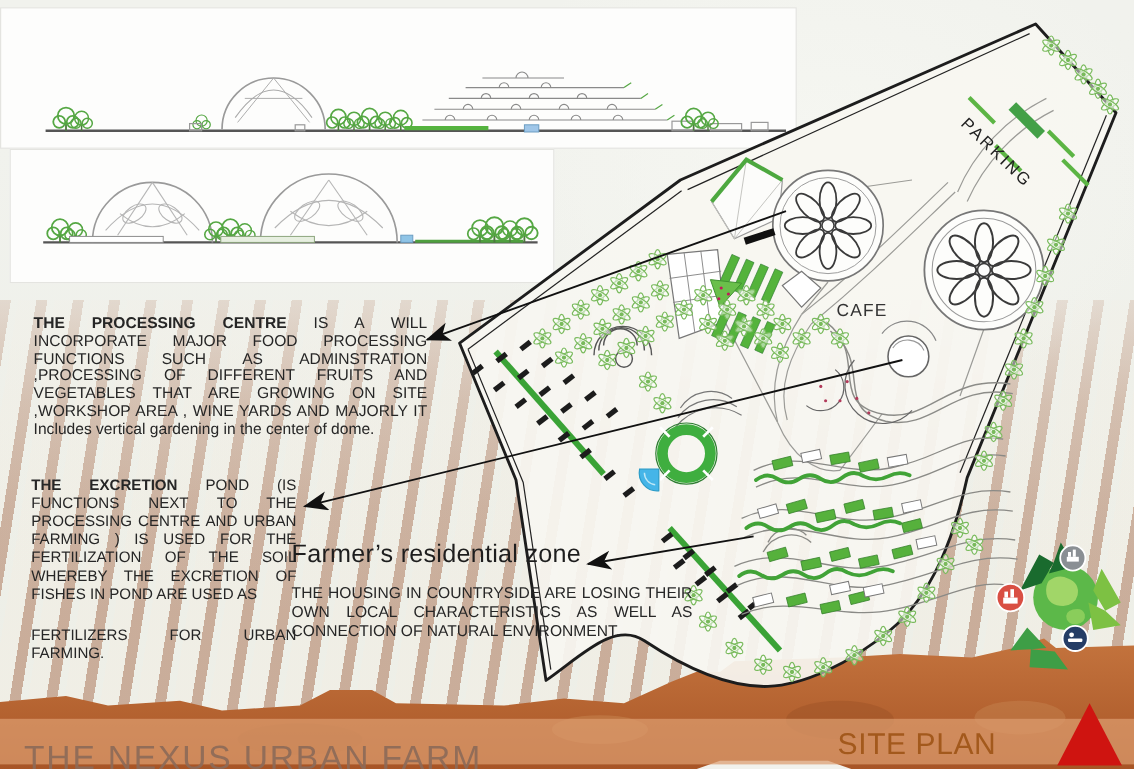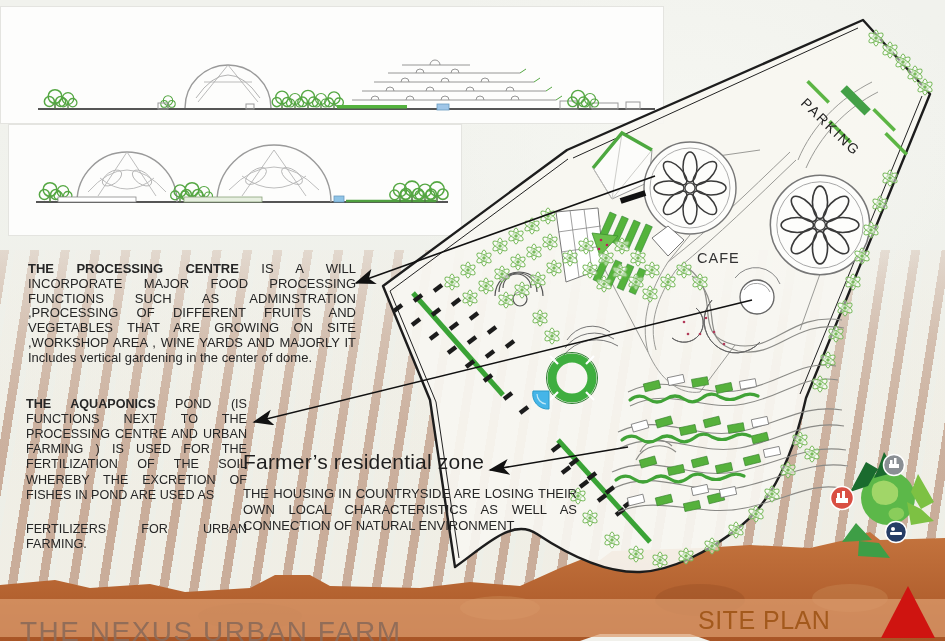--- a/index.html
+++ b/index.html
@@ -456,21 +456,21 @@
     <line x1="655" y1="176" x2="356" y2="283" stroke="#111" stroke-width="1.6" marker-end="url(#ah)"></line>
     <line x1="752" y1="300" x2="254" y2="422" stroke="#111" stroke-width="1.6" marker-end="url(#ah)"></line>
     <line x1="628" y1="447" x2="490" y2="470" stroke="#111" stroke-width="1.6" marker-end="url(#ah)"></line>
   </svg>
 
   <div class="abs note" id="txt-processing">
     <b>THE PROCESSING CENTRE</b><span> IS A WILL INCORPORATE MAJOR FOOD PROCESSING FUNCTIONS SUCH AS ADMINSTRATION ,PROCESSING OF DIFFERENT FRUITS AND VEGETABLES THAT ARE GROWING ON SITE ,WORKSHOP AREA , WINE YARDS AND MAJORLY IT Includes vertical gardening in the center of dome.</span>
   </div>
 
   <div class="abs note" id="txt-aquaponics">
-    <div><b>THE AQUAPONICS</b><span> POND (IS FUNCTIONS NEXT TO THE PROCESSING CENTRE AND URBAN FARMING ) IS USED FOR THE FERTILIZATION OF THE SOIL WHEREBY THE EXCRETION OF FISHES IN POND ARE USED AS</span></div>
+    <div><b>THE EXCRETION</b><span> POND (IS FUNCTIONS NEXT TO THE PROCESSING CENTRE AND URBAN FARMING ) IS USED FOR THE FERTILIZATION OF THE SOIL WHEREBY THE EXCRETION OF FISHES IN POND ARE USED AS</span></div>
     <div id="aq2">FERTILIZERS FOR URBAN FARMING.</div>
   </div>
 
   <div class="abs" id="farmer-heading">Farmer’s residential zone</div>
   <div class="abs" id="farmer-body">
     <p>THE HOUSING IN COUNTRYSIDE ARE LOSING THEIR OWN LOCAL CHARACTERISTICS AS WELL AS CONNECTION OF NATURAL ENVIRONMENT.</p>
   </div>
 
   <svg class="abs" style="left:822px;top:440px;" width="123" height="122" viewBox="0 0 123 122">
     <circle cx="66" cy="58" r="27" fill="#5cb849"></circle>

